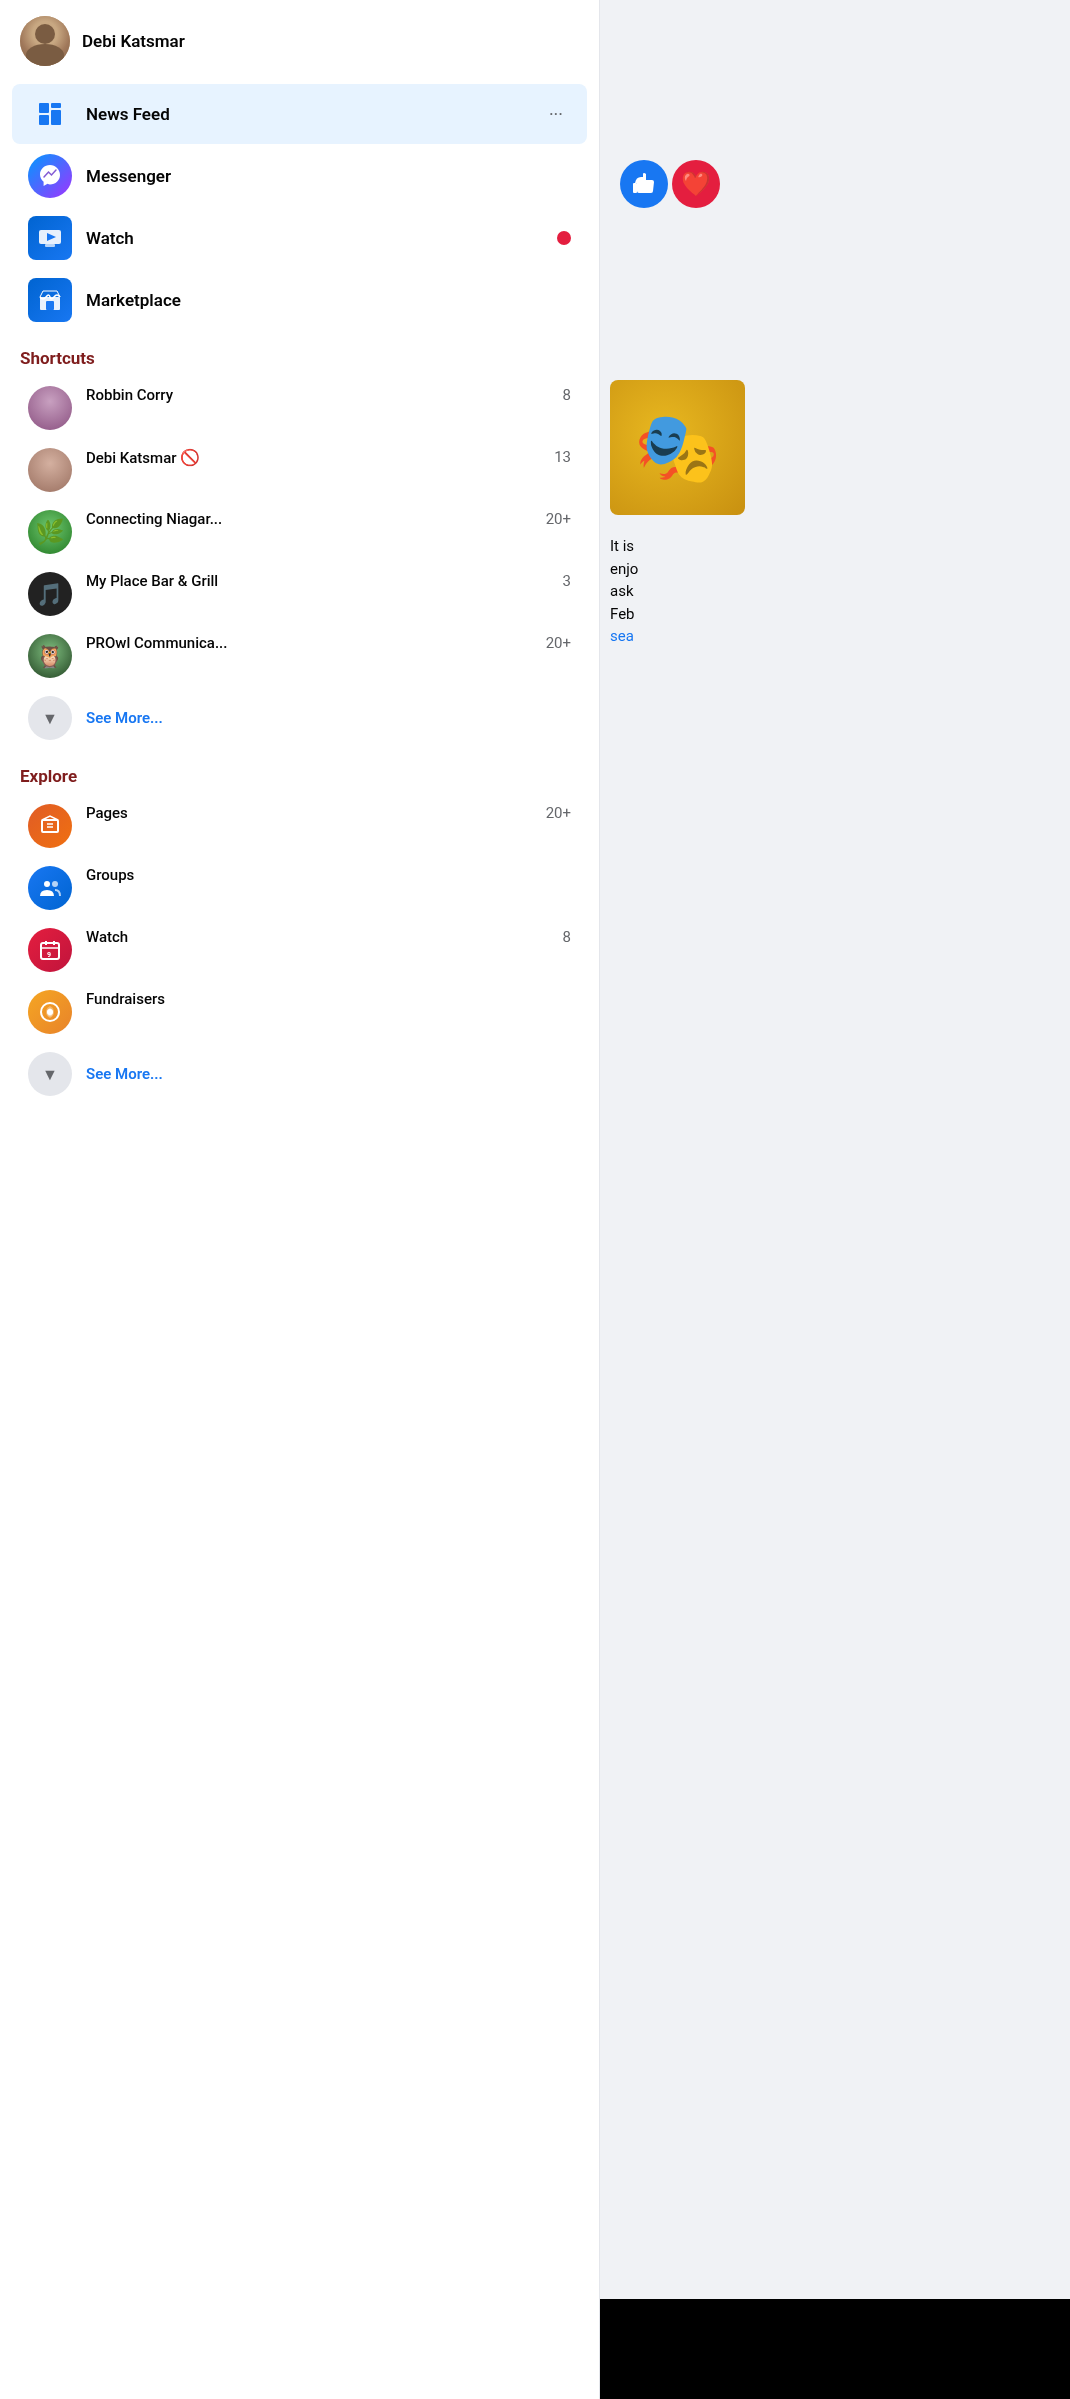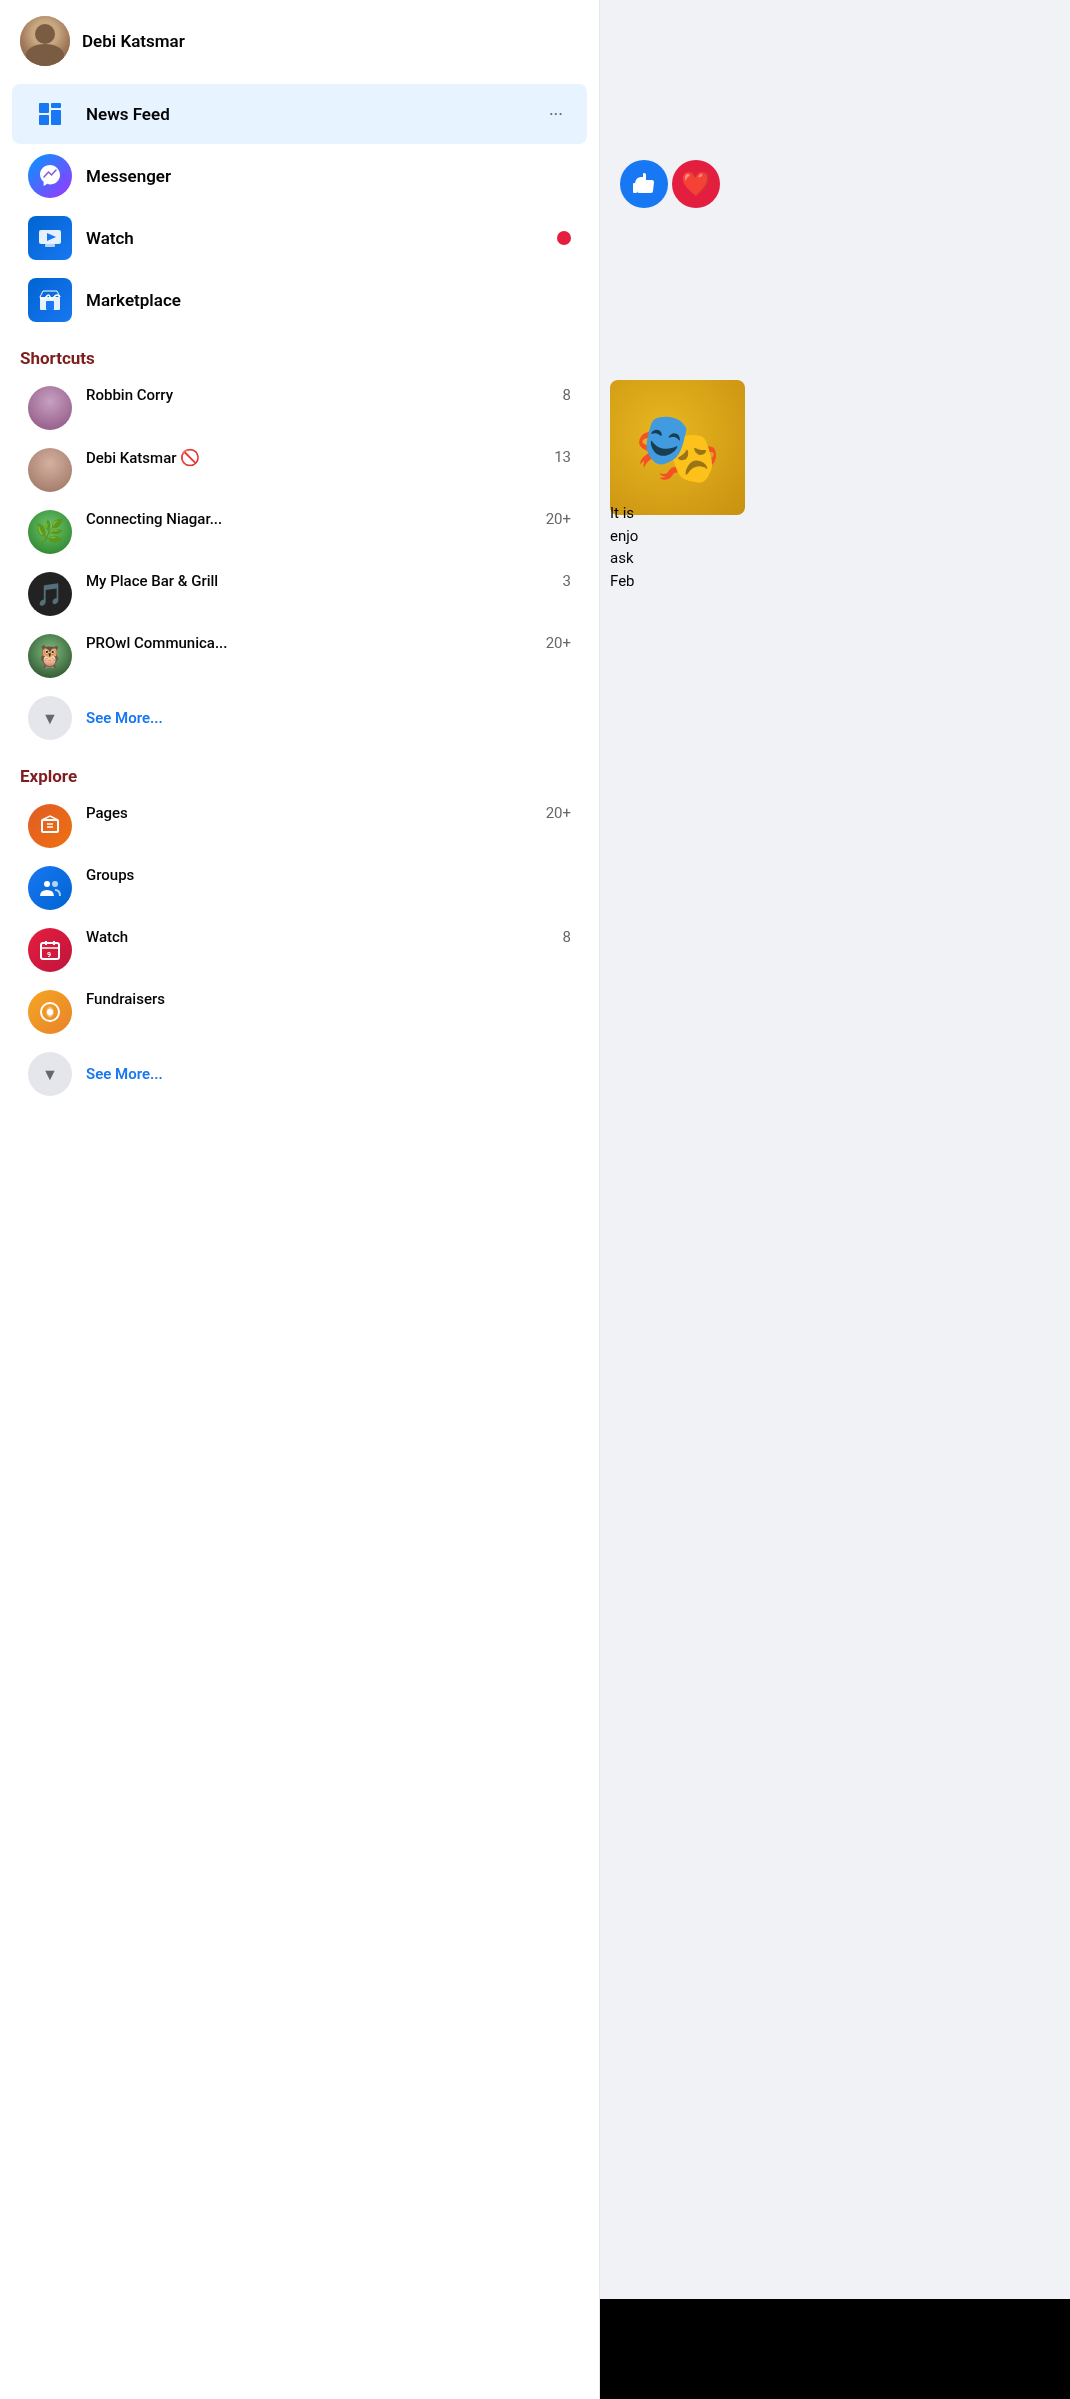--- a/index.html
+++ b/index.html
@@ -460,22 +460,23 @@
         <rect x="2" y="12" width="4" height="10" rx="1"></rect>
       </svg>
     </div>
     <div style="background:#e41e3f;border-radius:50%;width:48px;height:48px;display:flex;align-items:center;justify-content:center;margin-left:2px;">
       <span style="font-size:24px;">❤️</span>
     </div>
   </div>
 
   <div style="position:absolute; top:380px; left:10px; width:135px; height:135px; background:radial-gradient(circle at 40% 40%, #e8b820, #c89010); border-radius:8px; display:flex;align-items:center;justify-content:center;font-size:70px;">🎭</div>
 
-  <div style="position:absolute; top:502px; left:10px; right:0; font-size:15px; color:#050505; line-height:1.5;">
+  <div style="position:absolute; top:535px; left:10px; right:0; font-size:15px; color:#050505; line-height:1.5;">
     <div>It is</div>
     <div>enjo</div>
     <div>ask</div>
     <div>Feb</div>
+    <div><span style="color:#1877f2;">sea</span></div>
   </div>
 
   <div style="position:absolute; bottom:0; left:0; right:0; height:100px; background:#000;"></div>
 
 </div>
 
 </body></html>

